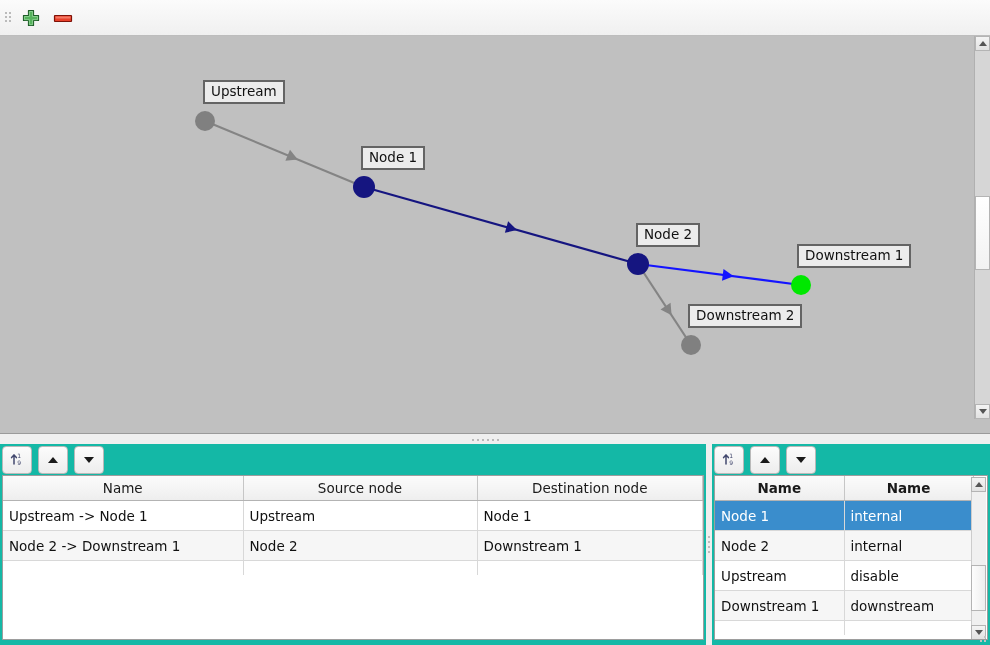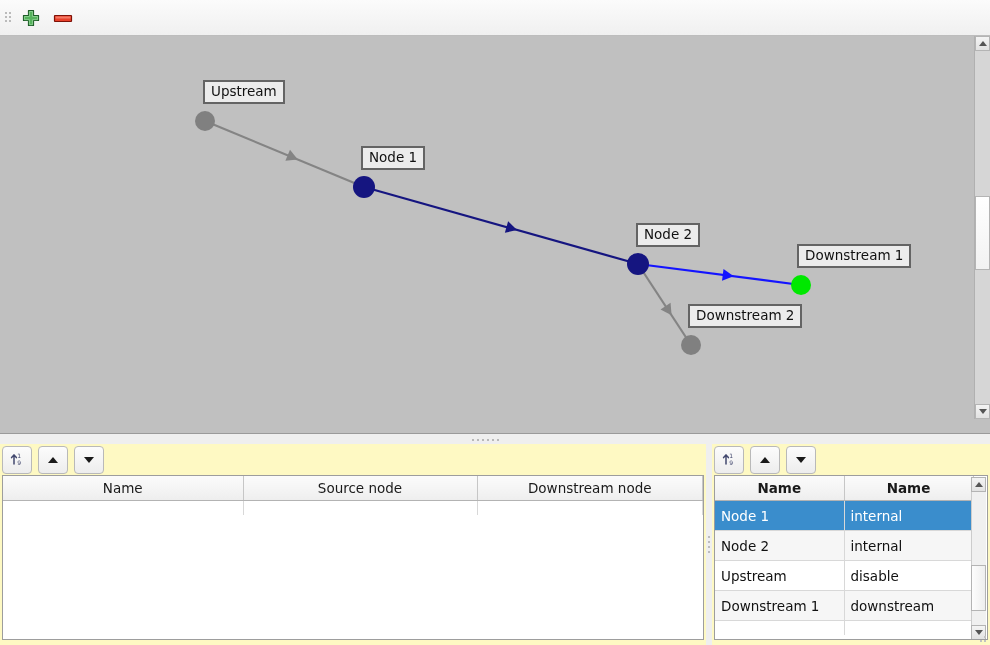--- a/index.html
+++ b/index.html
@@ -71,21 +71,21 @@
 
   
   .hsplit{
     position:absolute;left:0;top:435px;width:990px;height:9px;
     background:#efefef;cursor:row-resize;
   }
   .hsplit .dots{position:absolute;left:472px;top:4px;width:36px;height:3px;display:flex;gap:3px;}
   .hsplit .dots i{width:2px;height:2px;background:#b8b8b8;display:block;}
 
   
-  .bottom{position:absolute;left:0;top:444px;width:990px;height:201px;background:#fef9c3;}
+  .bottom{position:absolute;left:0;top:444px;width:990px;height:201px;background:#14b8a6;}
 
   .pane{position:absolute;top:0;}
   .pane-left{left:0;width:706px;}
   .pane-right{left:712px;width:278px;}
 
   .mini-tb{position:absolute;top:0;left:2px;height:28px;display:flex;gap:6px;}
   .mini-btn{
     width:28px;height:26px;margin-top:2px;
     background:linear-gradient(#fcfcfc,#ededed);
     border:1px solid #b9b9b9;border-radius:4px;
@@ -257,24 +257,34 @@
         <table>
           <colgroup>
               <col style="width:240px">
               <col style="width:234px">
               <col>
             </colgroup>
           <thead>
               <tr id="edges-head">
                 <th>Name</th>
                 <th>Source node</th>
-                <th>Downstream node</th>
+                <th>Destination node</th>
               </tr>
             </thead>
           <tbody id="edges-body">
+              <tr>
+                <td>Upstream -&gt; Node 1</td>
+                <td>Upstream</td>
+                <td>Node 1</td>
+              </tr>
+              <tr>
+                <td>Node 2 -&gt; Downstream 1</td>
+                <td>Node 2</td>
+                <td>Downstream 1</td>
+              </tr>
               <tr class="blank">
                 <td></td>
                 <td></td>
                 <td></td>
               </tr>
             </tbody>
         </table>
       </div>
     </div>
 

